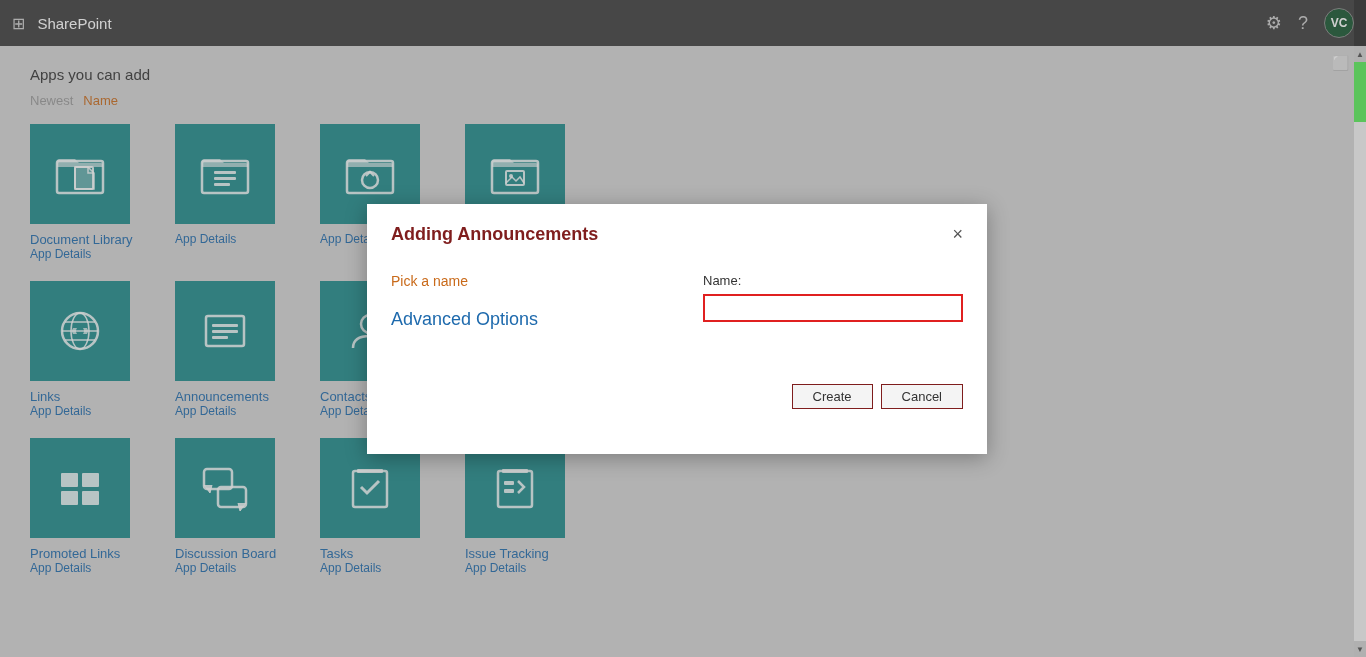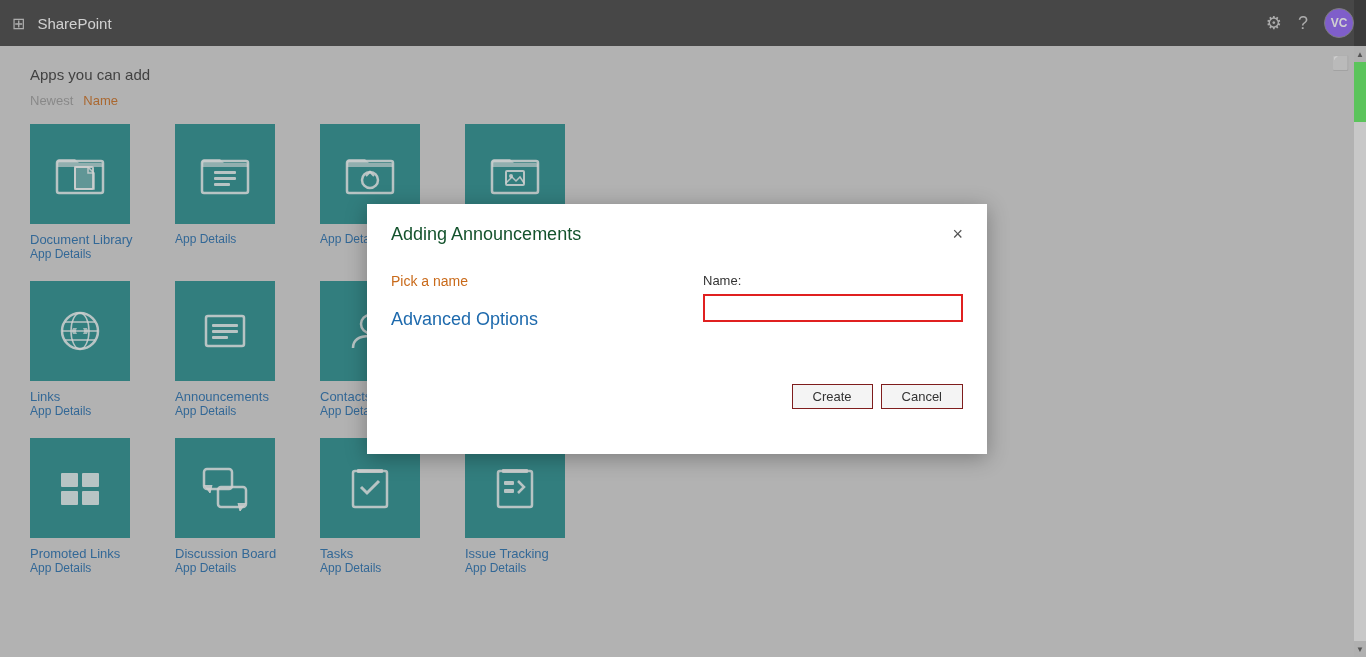--- a/index.html
+++ b/index.html
@@ -34,21 +34,21 @@
     }
     .topbar-icon {
       color: #ccc;
       font-size: 18px;
       cursor: pointer;
     }
     .topbar-avatar {
       width: 30px;
       height: 30px;
       border-radius: 50%;
-      background: #8b5cf6;
+      background: #14532d;
       display: flex;
       align-items: center;
       justify-content: center;
       color: #fff;
       font-size: 12px;
       font-weight: bold;
       cursor: pointer;
       border: 1px solid #888;
     }
 
@@ -217,22 +217,22 @@
     .modal-header {
       padding: 20px 24px 12px 24px;
       border-bottom: none;
       display: flex;
       align-items: center;
       justify-content: space-between;
     }
 
     .modal-title {
       font-size: 18px;
-      font-weight: 400;
-      color: #14532d;
+      font-weight: 700;
+      color: #7f1d1d;
     }
 
     .modal-close {
       font-size: 18px;
       color: #555;
       cursor: pointer;
       background: none;
       border: none;
       padding: 0;
       line-height: 1;

